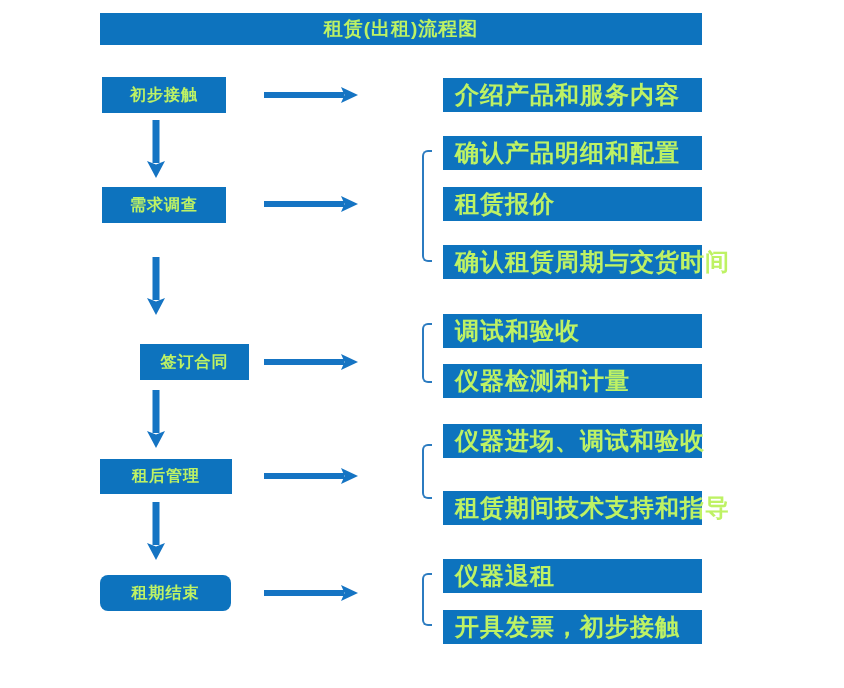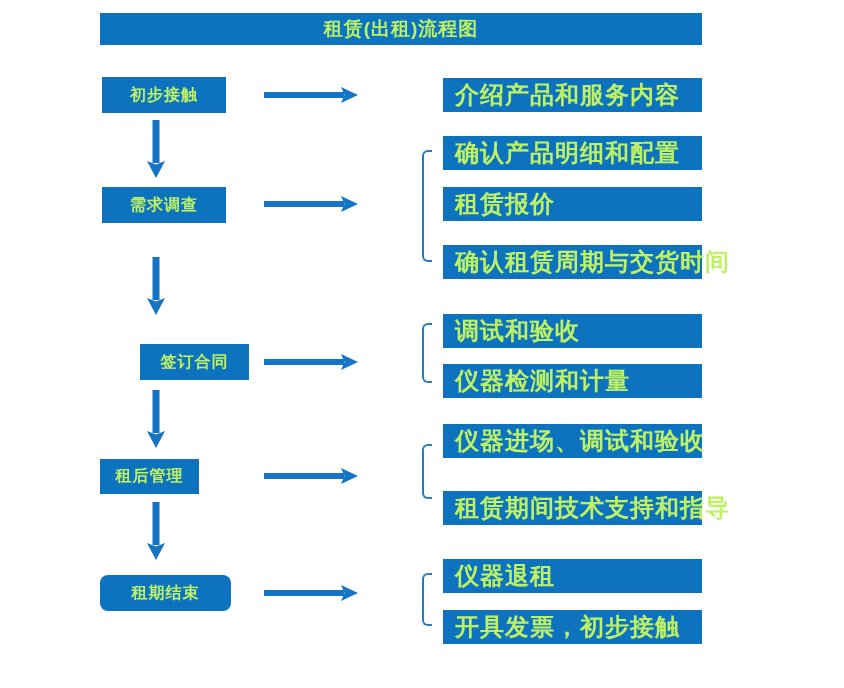--- a/index.html
+++ b/index.html
@@ -75,21 +75,21 @@
 
   <div class="blue-box step-box" style="left:102px; top:77px; width:124px; height:36px;">
     <span>初步接触</span>
   </div>
   <div class="blue-box step-box" style="left:102px; top:187px; width:124px; height:36px;">
     <span>需求调查</span>
   </div>
   <div class="blue-box step-box" style="left:102px; top:344px; width:109px; height:36px;margin-left:38px;">
     <span>签订合同</span>
   </div>
-  <div class="blue-box step-box" style="left:100px; top:459px; width:99px; height:35px;align-items:center;">
+  <div class="blue-box step-box" style="left:100px; top:459px; width:132px; height:35px;align-items:center;">
     <span>租后管理</span>
   </div>
   <div class="blue-box step-box" style="left:100px; top:575px; width:131px; height:36px;border-radius:8px;">
     <span>租期结束</span>
   </div>
 
   <div class="arrow" style="left:147px; top:120px;">
     <svg width="18" height="58" viewBox="0 0 18 58">
       <rect class="arrow-fill" x="5.5" y="0" width="7" height="43"></rect>
       <polygon class="arrow-fill" points="0,41 9,44.5 18,41 9,58"></polygon>

